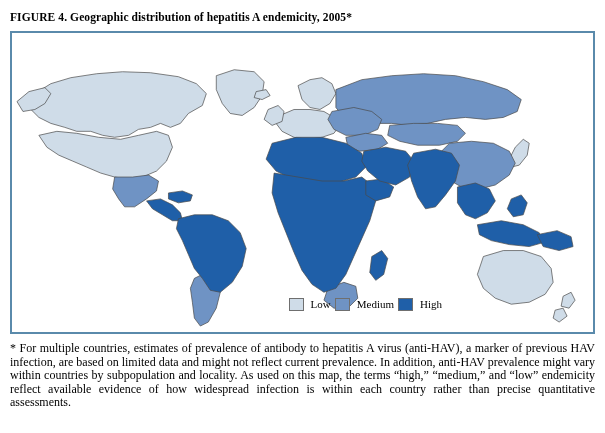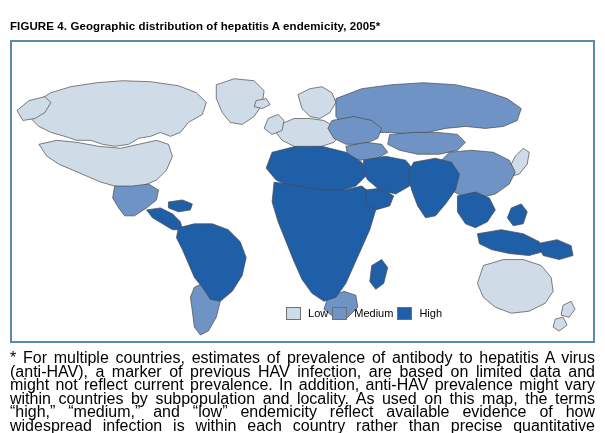--- a/index.html
+++ b/index.html
@@ -12,21 +12,22 @@
     height: 433px;
     font-family: "Liberation Sans", sans-serif;
     color: #000000;
     overflow: hidden;
   }
   .page {
     position: relative;
     width: 605px;
     height: 433px;
     box-sizing: border-box;
-    padding: 17px 10px 0 10px;
+    padding: 8px 10px 0 10px;
+    font-family: Liberation Serif, serif;
   }
   .figure-title {
     font-size: 11.5px;
     font-weight: bold;
     line-height: 14px;
     letter-spacing: 0.1px;
     margin: 2px 0 7px 0;
     color: #000;
   }
   .map-frame {
@@ -65,21 +66,21 @@
     box-sizing: border-box;
   }
   .legend-label {
     font-size: 11px;
     line-height: 13px;
     color: #000;
   }
   .footnote {
     margin-top: 8px;
     width: 585px;
-    font-size: 16px;
+    font-size: 12px;
     line-height: 13.6px;
     color: #000;
     text-align: justify;
   }
 </style>
 </head>
 <body>
 
 <div class="page">
 

